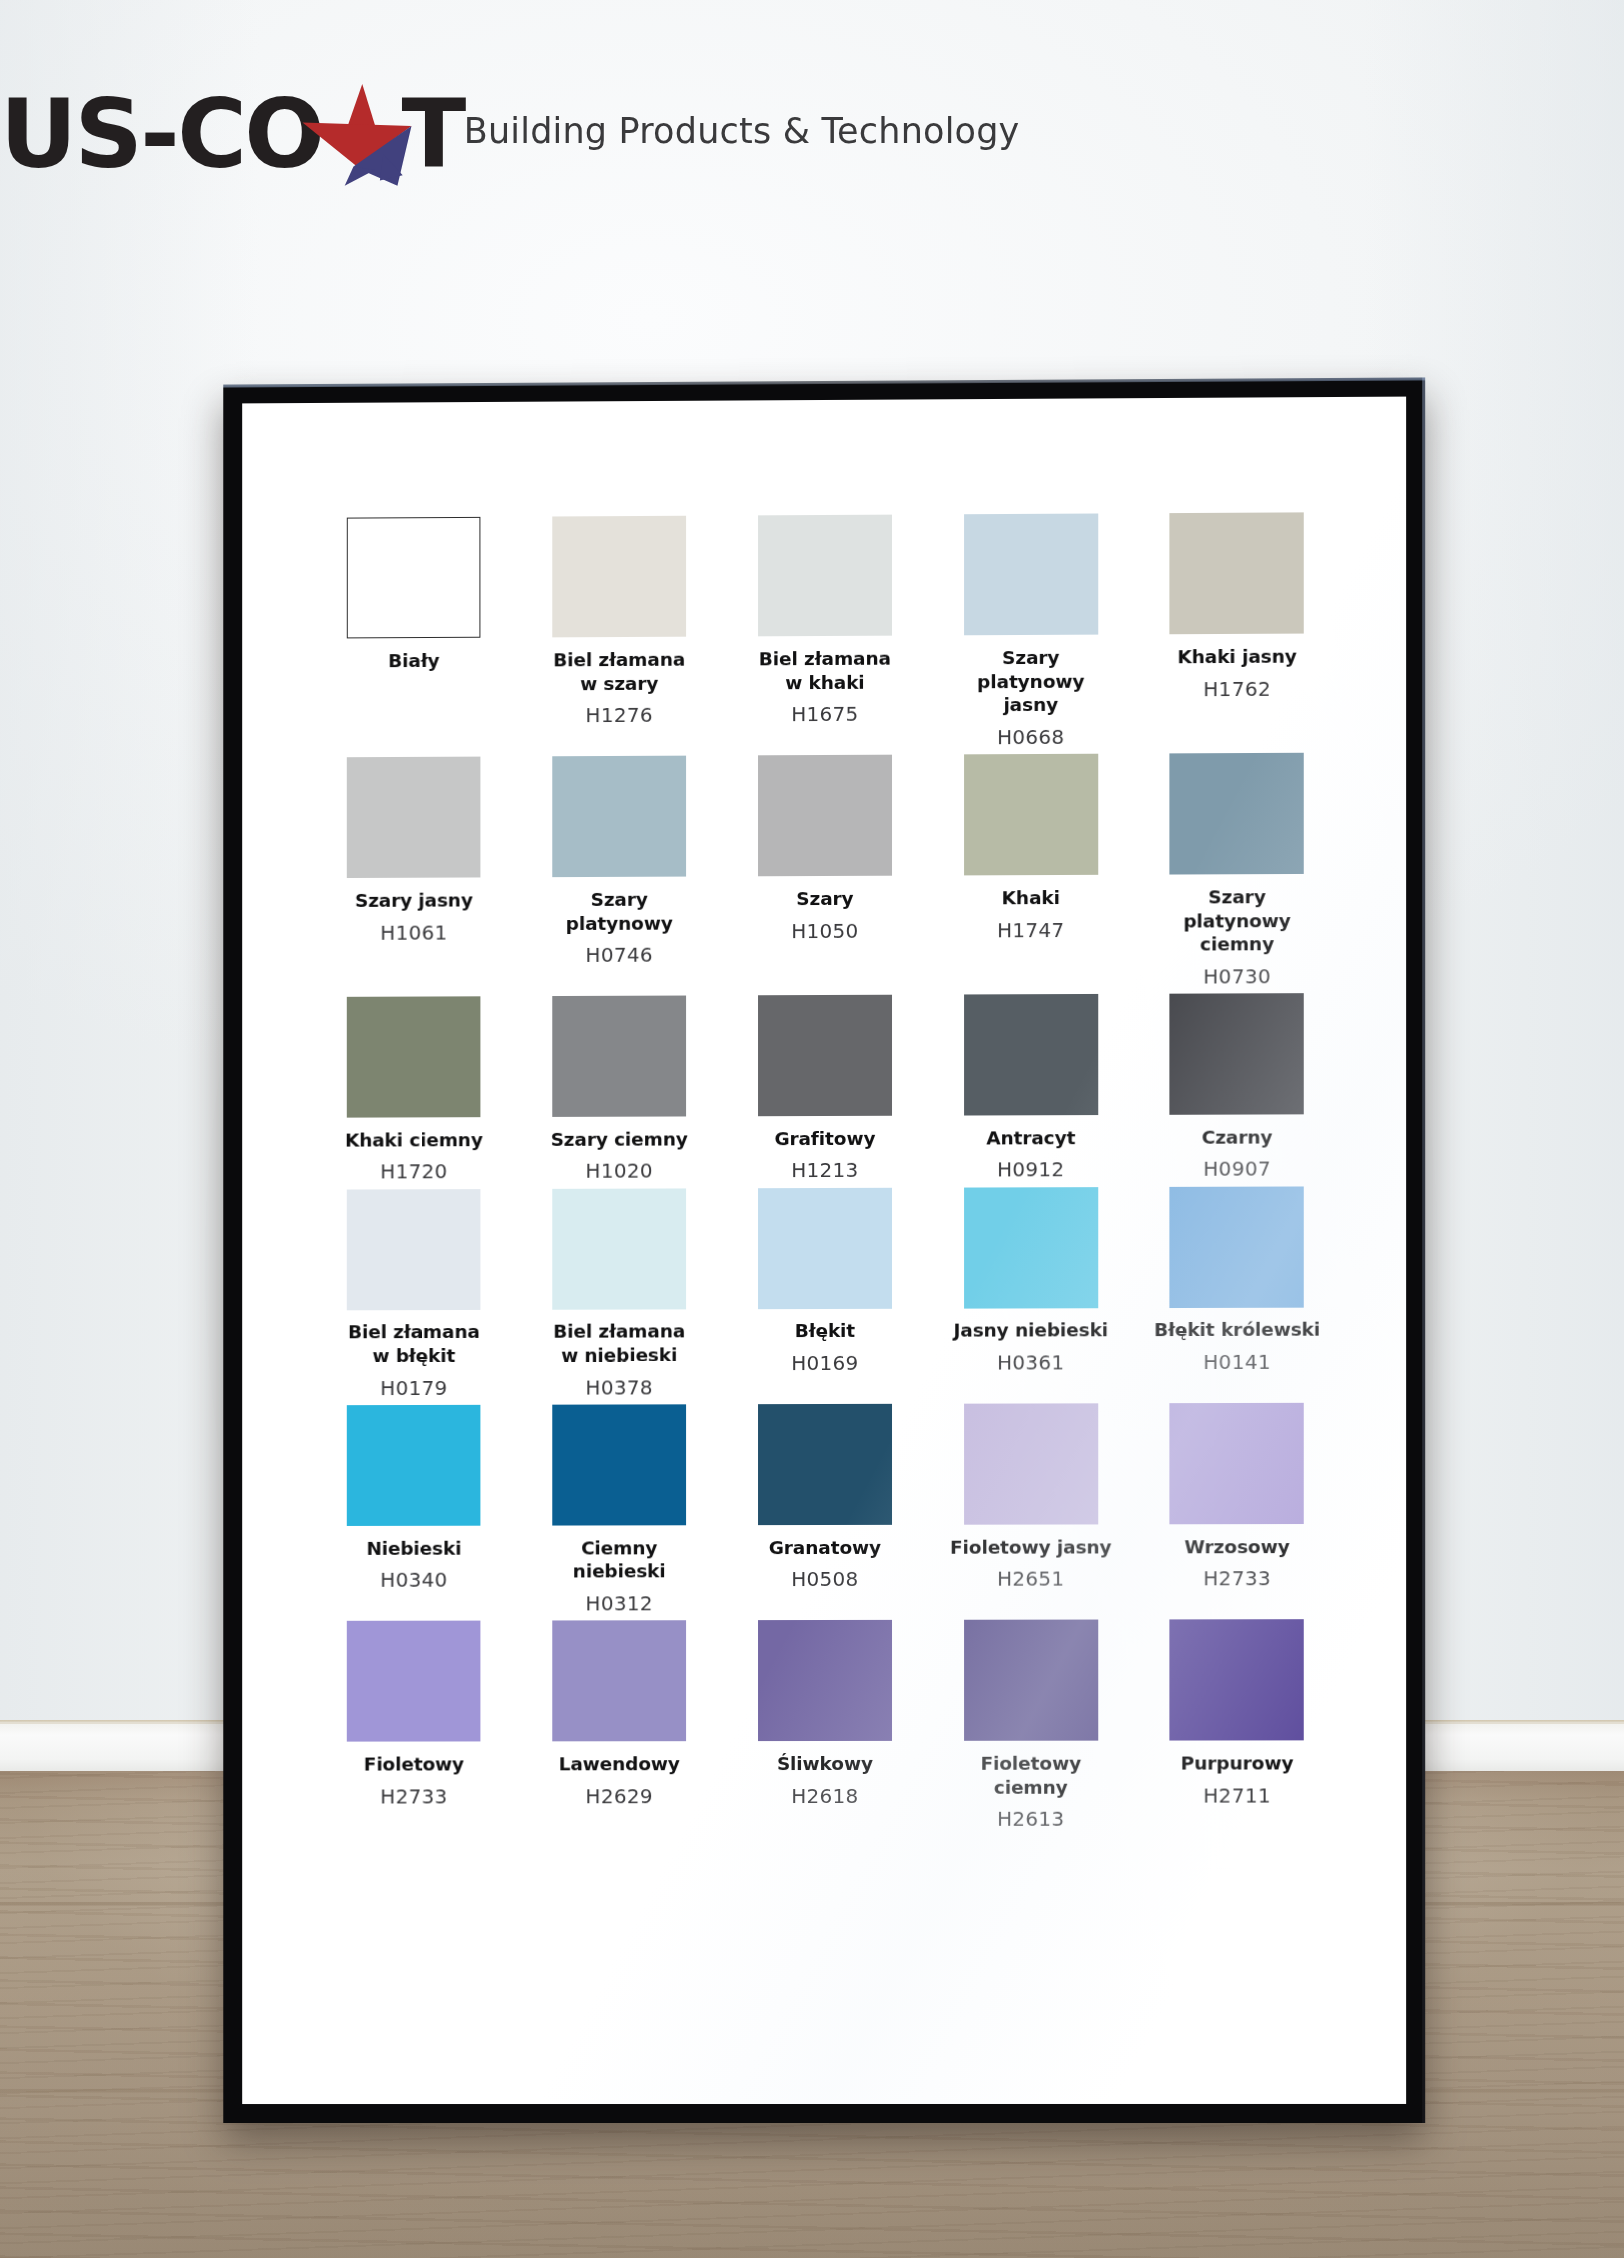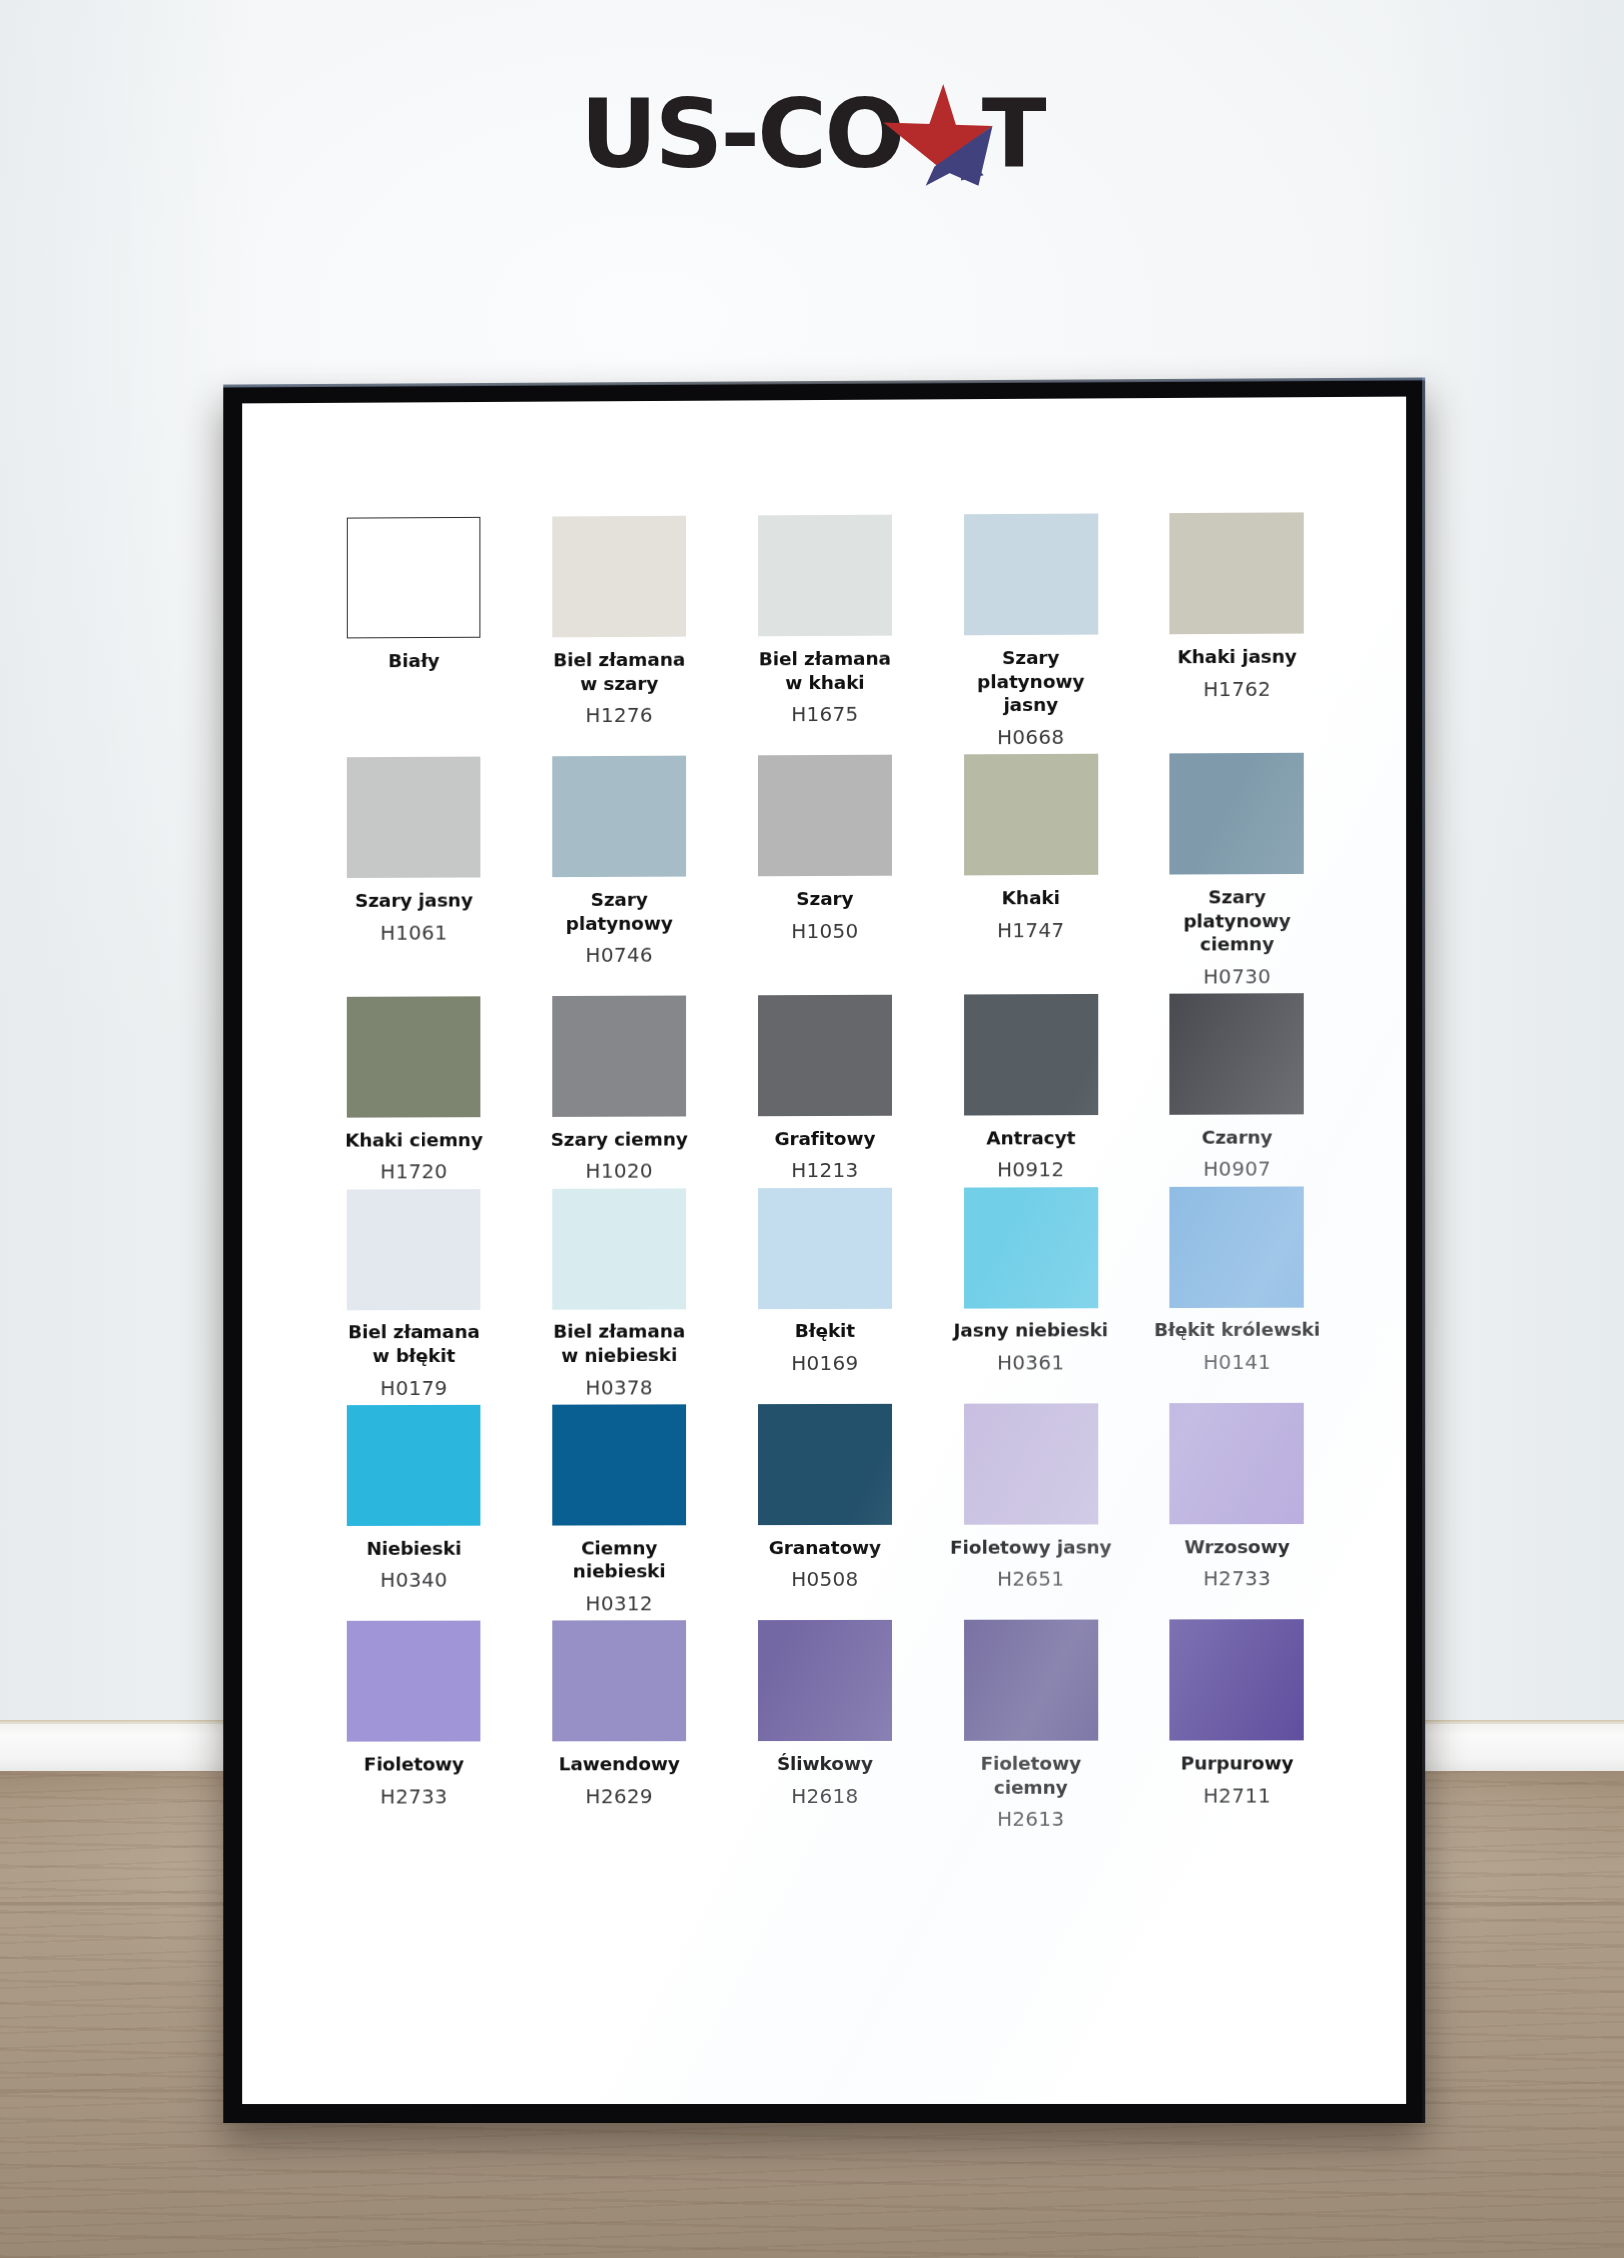--- a/index.html
+++ b/index.html
@@ -74,21 +74,21 @@
   }
   
   #floor-vig {
     position:absolute; left:0; top:1771px; width:1624px; height:487px;
     background:radial-gradient(794px 371px at 50% 0%, rgba(255,255,255,.18), rgba(90,72,52,.22) 100%);
   }
 
   
   #header {
     position:absolute; left:0; top:0; width:1624px; height:344px;
-    display:flex; flex-direction:column; justify-content:flex-start;
+    display:flex; flex-direction:row; justify-content:flex-start;
     padding-top:81px;
   }
   #logo-row {
     display:flex; align-items:center; justify-content:center;
     position:relative; height:106px;
   }
   .logo-word {
     font-family:"DejaVu Sans", sans-serif;
     font-weight:700;
     font-size:95px;
@@ -231,20 +231,21 @@
 
           <polygon points="62,96 86,100 52,118" fill="#41417e"></polygon>
 
           <polygon points="96,82 118,106 92,112" fill="#41417e"></polygon>
         </svg>
       </span>
 
       <span class="logo-word">T</span>
     </div>
 
+    <div id="tagline">Building Products &amp; Technology</div>
   </div>
 
   <div id="frame-shadow"></div>
 
   <div id="frame">
     <div id="mat">
 
       <div id="grid">
           <div class="cell">
             <div class="chip outlined" style="background: rgb(255, 255, 255);"></div>

